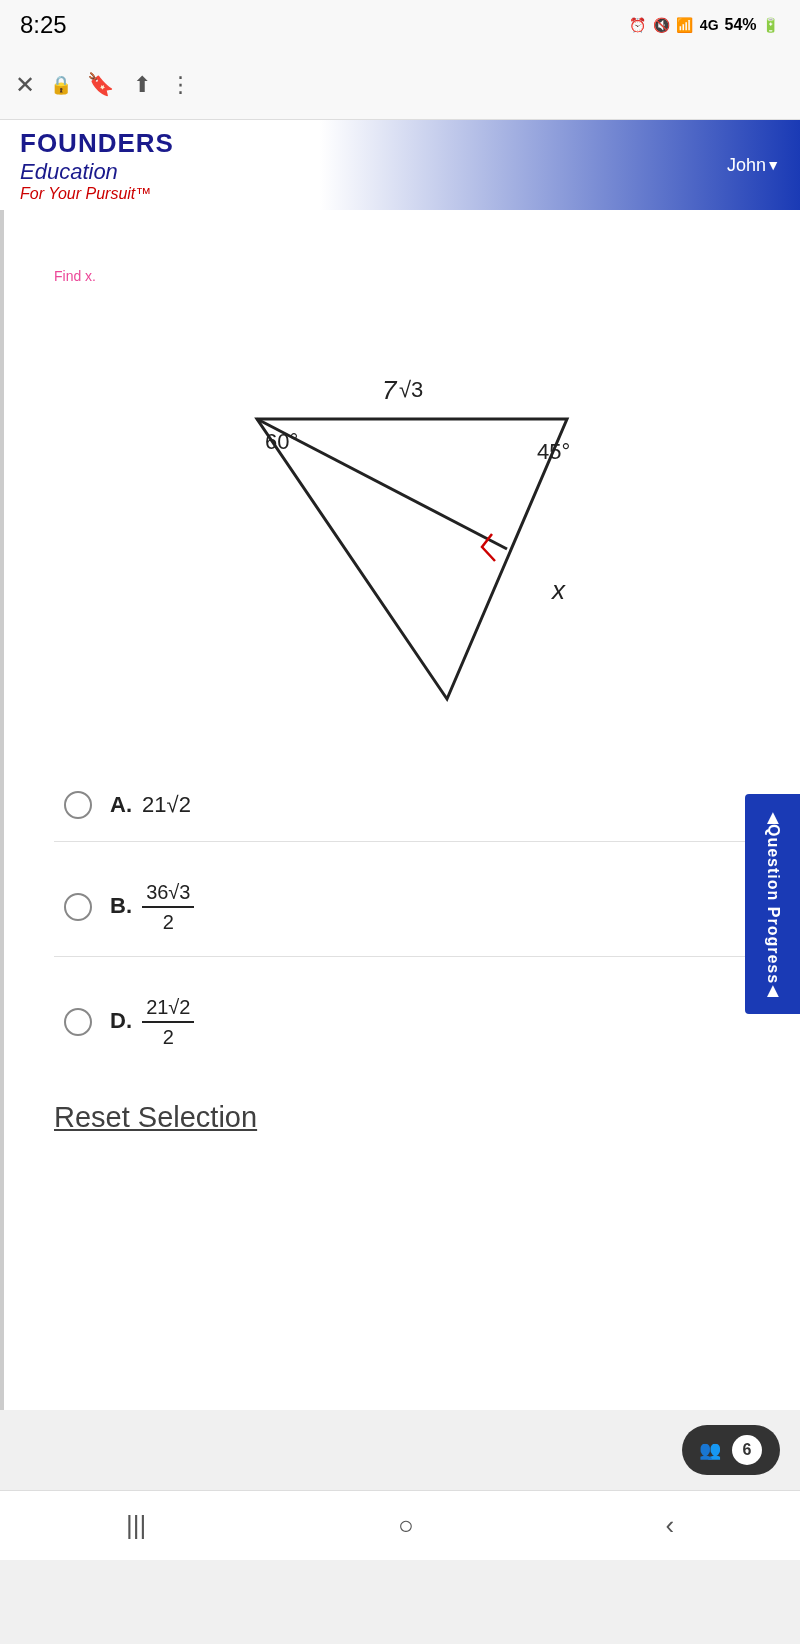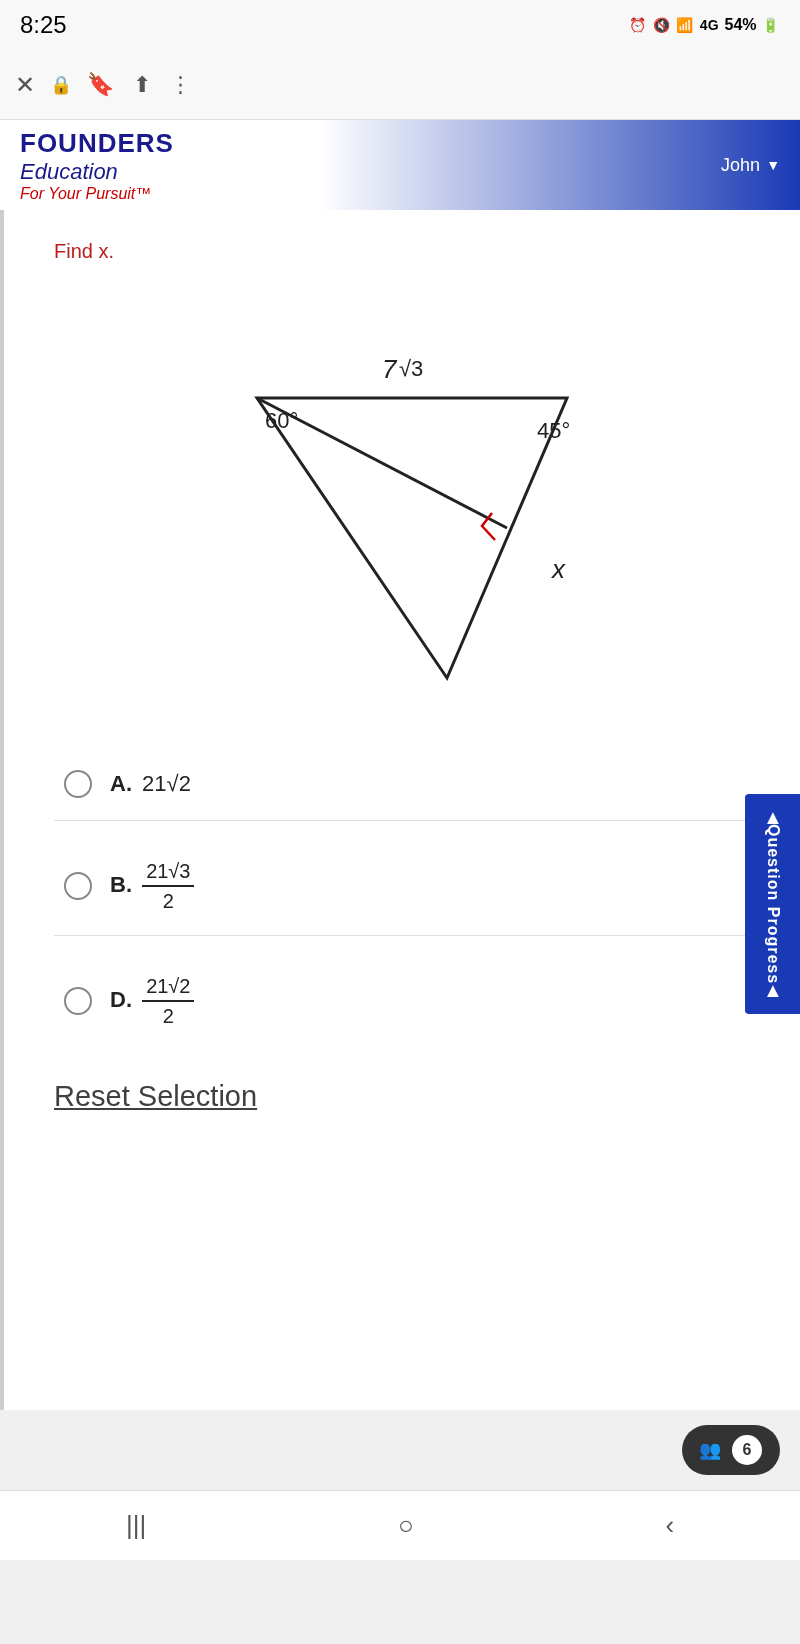--- a/index.html
+++ b/index.html
@@ -103,40 +103,40 @@
     .logo-tagline {
       font-size: 16px;
       color: #cc0000;
       font-style: italic;
     }
     .user-area {
       color: white;
       font-size: 18px;
       display: flex;
       align-items: center;
-      gap: 6px;
       cursor: pointer;
       justify-content: space-between;
     }
     .user-arrow { font-size: 14px; }
 
     
     .main-content {
       background: white;
       margin: 0;
       padding: 30px 40px 40px 50px;
       min-height: 1200px;
       position: relative;
       border-left: 4px solid #ccc;
     }
 
     .question-label {
-      font-size: 20px;
+      font-size: 14px;
       margin-bottom: 25px;
-      color: #b91c1c;
+      color: #ec4899;
+      margin-top: 28px;
     }
 
     
     .diagram-area {
       width: 100%;
       display: flex;
       justify-content: center;
       margin-bottom: 40px;
     }
 
@@ -360,21 +360,21 @@
         <span class="choice-letter">A.</span>
         21√2
       </span>
     </div>
 
     <div class="choice-item">
       <div class="radio-circle"></div>
       <span class="choice-text">
         <span class="choice-letter">B.</span>
         <span class="math-fraction">
-          <span class="math-numerator">21√3</span>
+          <span class="math-numerator">36√3</span>
           <span class="math-denominator">2</span>
         </span>
       </span>
     </div>
 
 
     <div class="choice-item">
       <div class="radio-circle"></div>
       <span class="choice-text">
         <span class="choice-letter">D.</span>

